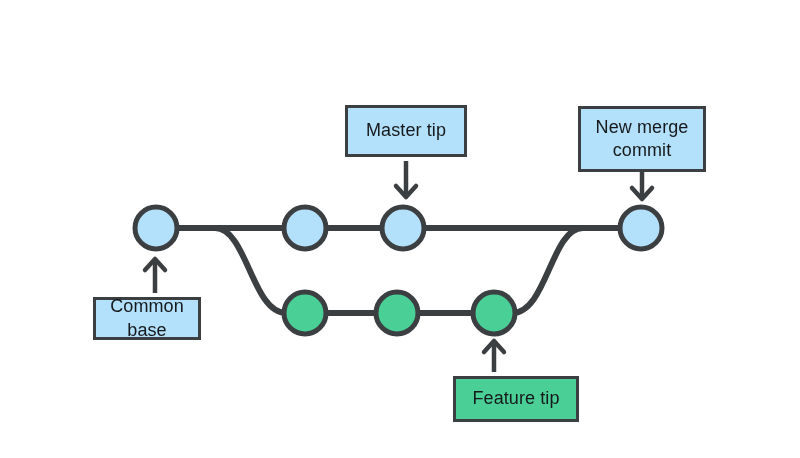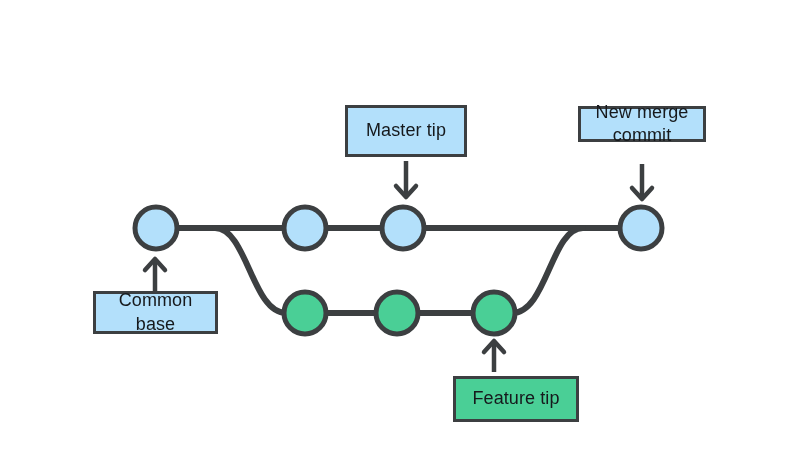--- a/index.html
+++ b/index.html
@@ -110,26 +110,26 @@
         <line class="arrow-shaft" x1="494" y1="372" x2="494" y2="342" stroke="#3c3f41" stroke-width="4.5"></line>
         <path class="arrow-head" d="M 484 352 L 494 341 L 504 352" stroke="#3c3f41" stroke-width="4.5"></path>
       </g>
     </g>
   </svg>
 
   <div class="label-box" style="left:345px; top:105px; width:122px; height:52px; background:#b3e0fb; border:3.5px solid #3c3f41;">
     <span class="label-text">Master tip</span>
   </div>
 
-  <div class="label-box" style="left:578px; top:106px; width:128px; height:36px; background:#b3e0fb; border:3.5px solid #3c3f41;">
+  <div class="label-box" style="left:578px; top:106px; width:128px; height:66px; background:#b3e0fb; border:3.5px solid #3c3f41;">
     <span class="label-text">New merge
 commit</span>
   </div>
 
-  <div class="label-box" style="left:93px; top:291px; width:125px; height:43px; background:#b3e0fb; border:3.5px solid #3c3f41;">
+  <div class="label-box" style="left:93px; top:297px; width:108px; height:43px; background:#b3e0fb; border:3.5px solid #3c3f41;">
     <span class="label-text">Common base</span>
   </div>
 
   <div class="label-box" style="left:453px; top:376px; width:126px; height:46px; background:#4acf96; border:3.5px solid #3c3f41;">
     <span class="label-text">Feature tip</span>
   </div>
 
 </div>
 
 </body></html>

